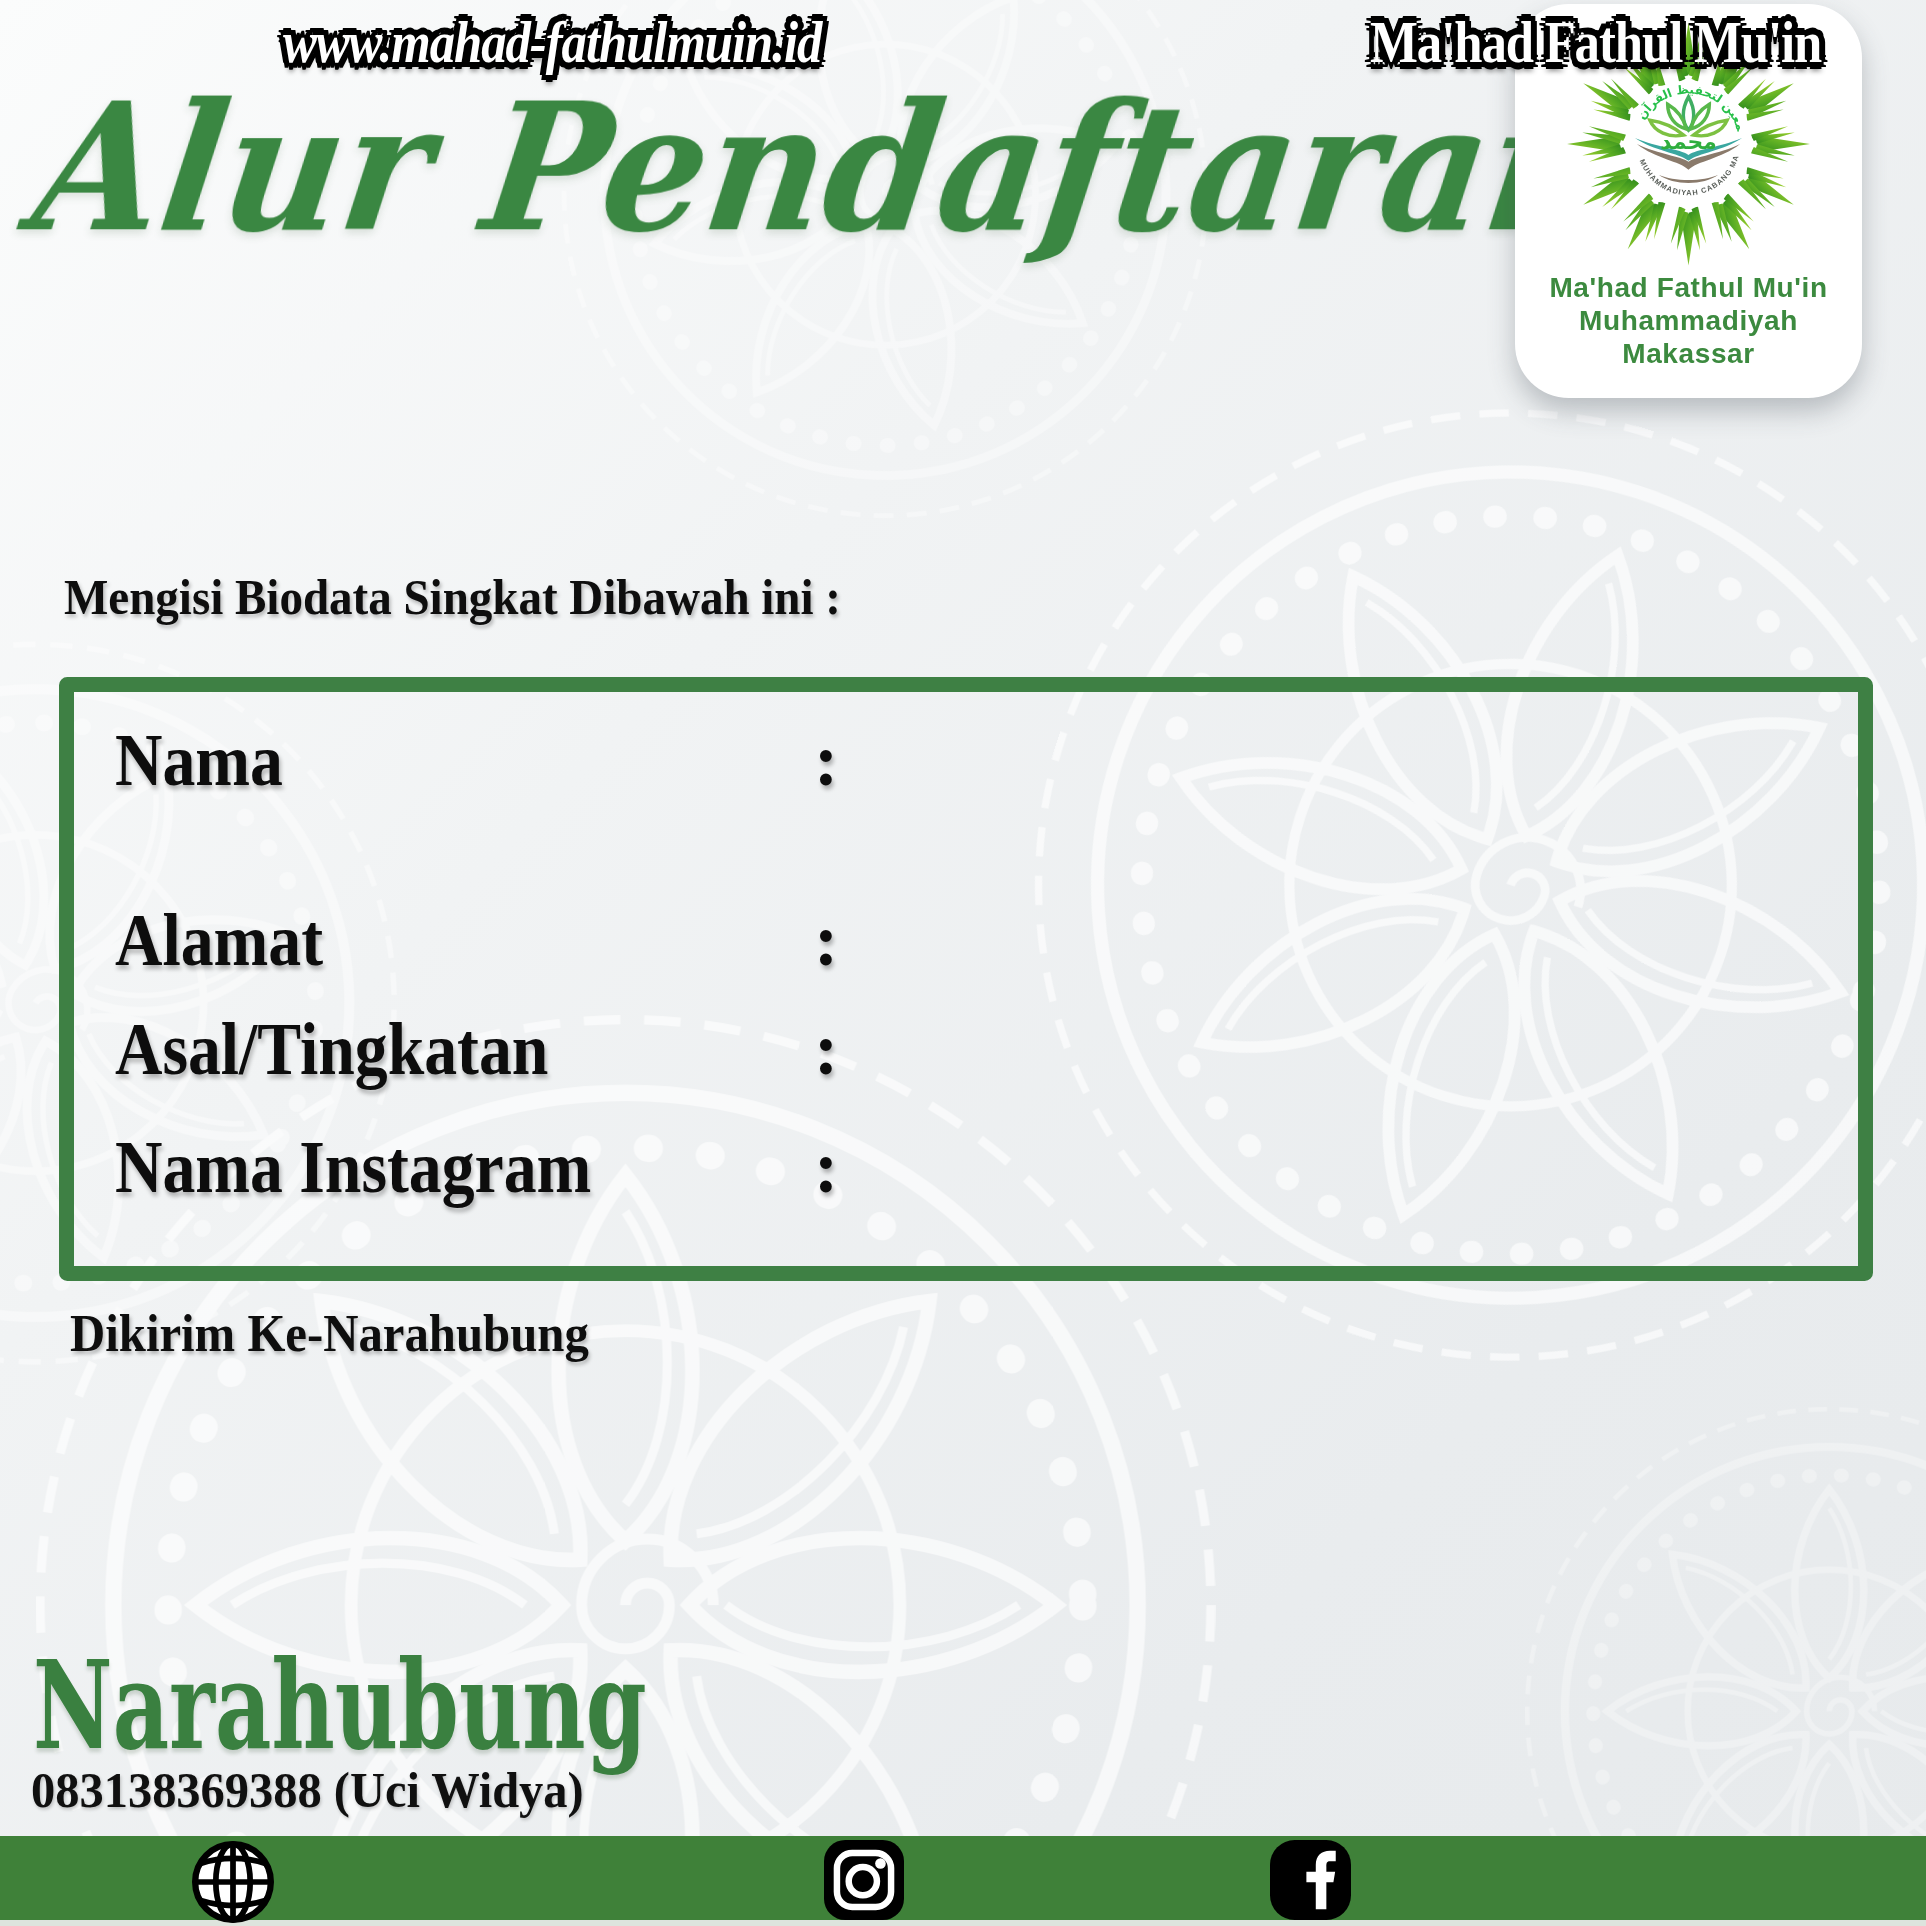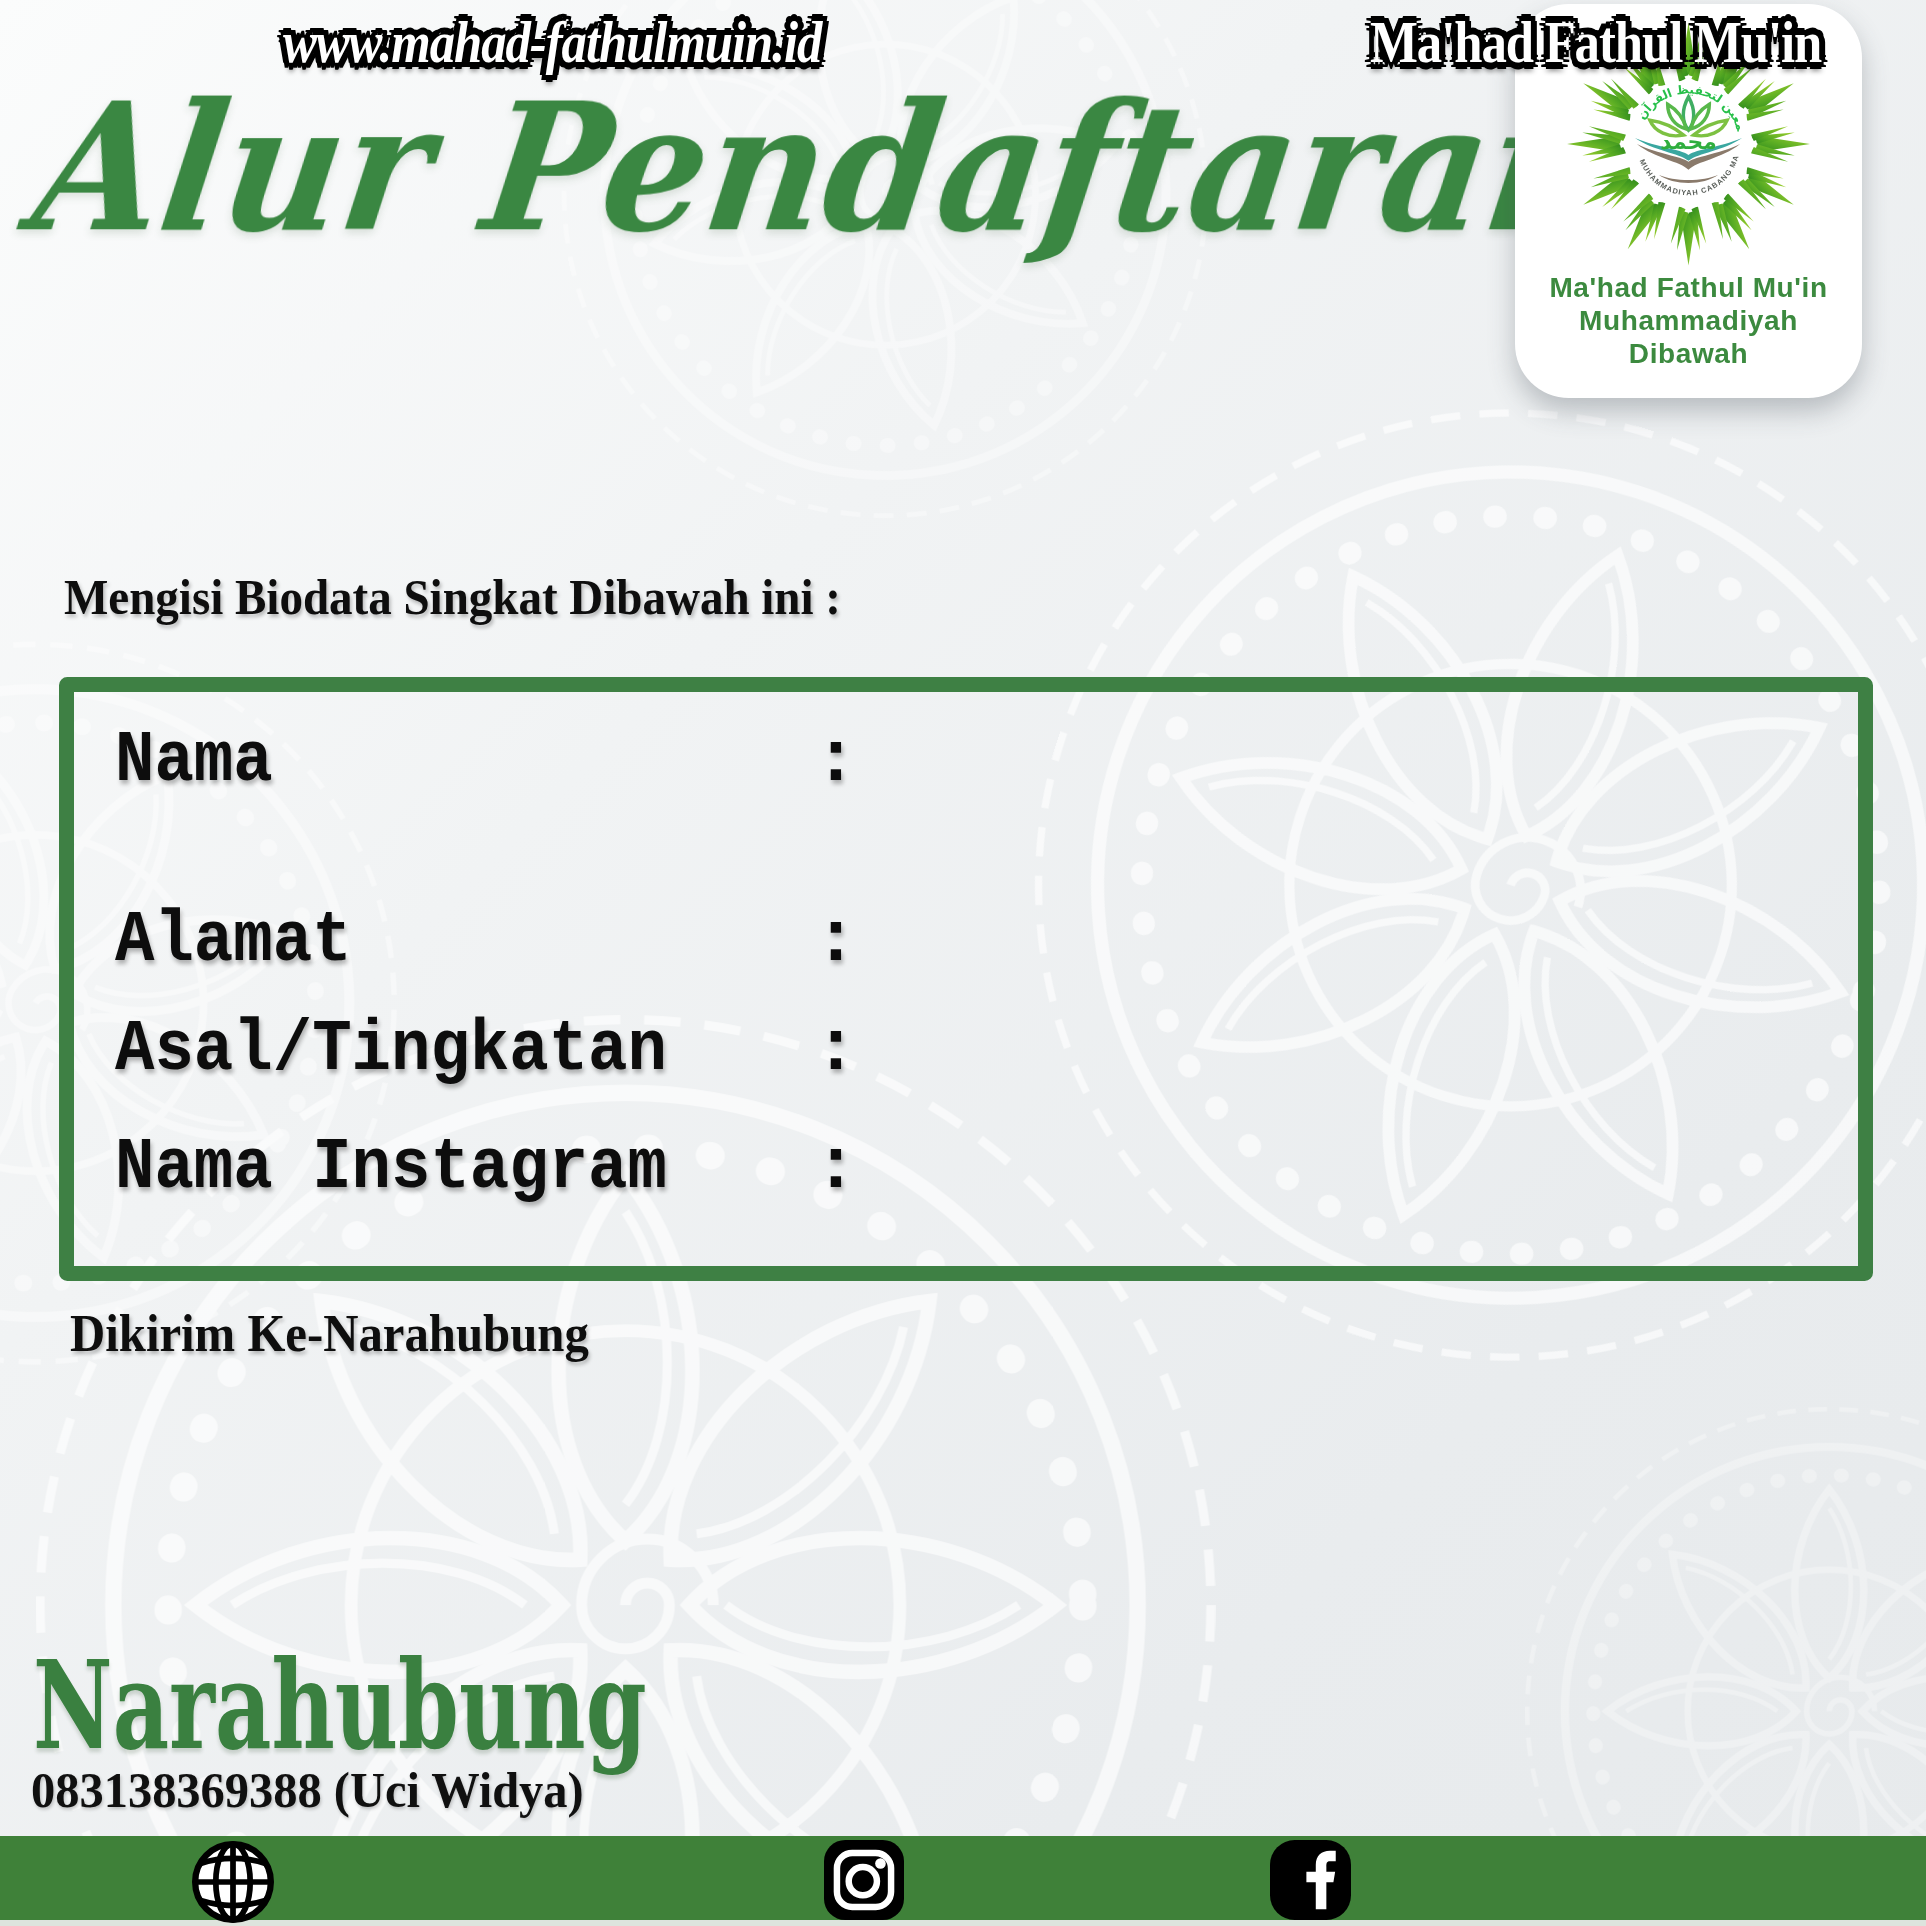--- a/index.html
+++ b/index.html
@@ -26,21 +26,21 @@
              font-weight:bold;font-size:28px;line-height:1.18;color:#3c8a3f;
              letter-spacing:0.6px;}
 
   
   .section-heading{position:absolute;left:64px;top:568px;
         font-weight:bold;font-size:50px;color:#0e0e0e;
         transform:scaleX(.94);transform-origin:left top;white-space:nowrap;
         text-shadow:1.8px 3px 4.1px rgba(0,0,0,.25);}
   .bio-box{position:absolute;left:59px;top:677px;width:1814px;height:604px;
         border:15.3px solid #3e8044;border-radius:8.3px;box-sizing:border-box;
-        background:transparent;font-family:Liberation Mono, monospace;}
+        background:transparent;}
   .bio-row{position:absolute;left:41px;height:112px;white-space:nowrap;}
   .bio-label{font-weight:bold;font-size:73px;color:#0d0d0d;
         transform:scaleX(.9);transform-origin:left top;display:inline-block;
         text-shadow:1.8px 3.5px 4.7px rgba(0,0,0,.28);}
   .bio-colon{position:absolute;left:699px;top:0;font-weight:bold;font-size:73px;
         color:#0d0d0d;text-shadow:1.8px 3.5px 4.7px rgba(0,0,0,.28);}
   .row-0{top:27px;} .row-1{top:163px;margin-top:44px;} .row-2{top:316px;} .row-3{top:434px;}
   .send-note{position:absolute;left:70px;top:1303px;
         font-weight:bold;font-size:53px;color:#0e0e0e;
         transform:scaleX(.92);transform-origin:left top;white-space:nowrap;
@@ -168,21 +168,21 @@
         <path d="M -108,-12 C -60,8 -18,10 0,22 C 18,10 60,8 108,-12 C 70,14 20,18 0,34 C -20,18 -70,14 -108,-12 Z" fill="#3aa7a0"></path>
         <path d="M -104,0 C -58,22 -16,24 0,36 C 16,24 58,22 104,0 C 66,30 18,34 0,52 C -18,34 -66,30 -104,0 Z" fill="#8a7a6b"></path>
         <path d="M -60,62 C -30,76 30,76 60,62 C 30,84 -30,84 -60,62 Z" fill="#8a7a6b"></path>
       </g>
 
       <text x="0" y="10" text-anchor="middle" font-family="DejaVu Sans, sans-serif" font-size="44" font-weight="bold" fill="#2fae3e">محمد</text>
     </svg>
     <div class="logo-name">
       <div>Ma'had Fathul Mu'in</div>
       <div>Muhammadiyah</div>
-      <div>Dibawah</div>
+      <div>Makassar</div>
     </div>
   </div>
 
   <div class="section-heading">Mengisi Biodata Singkat Dibawah ini :</div>
 
   <div class="bio-box">
     <div class="bio-row row-0">
       <span class="bio-label">Nama</span>
       <span class="bio-colon">:</span>
     </div>

